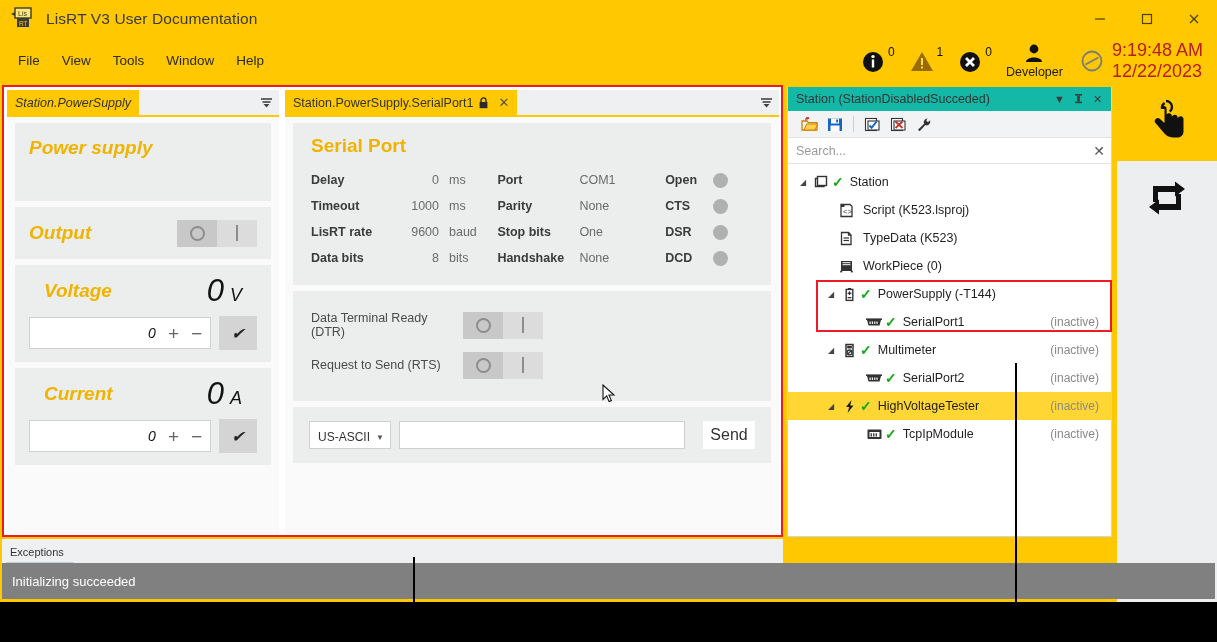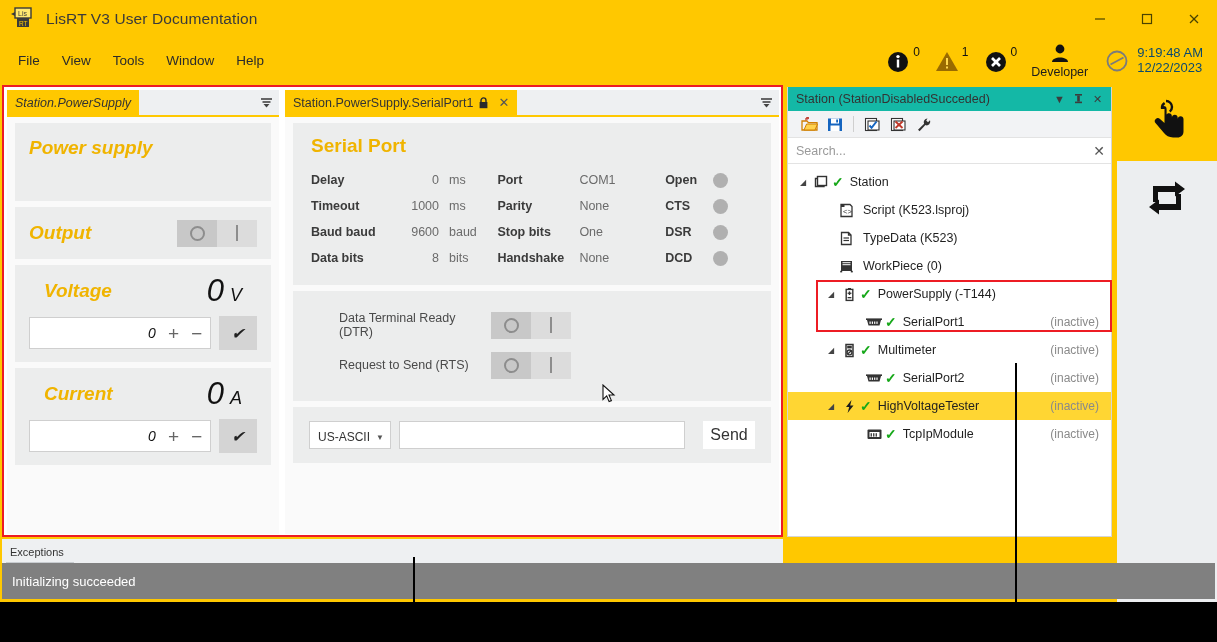--- a/index.html
+++ b/index.html
@@ -57,21 +57,21 @@
 
   .user-block {
     display: flex; flex-direction: column; align-items: center;
     margin-right: 16px; margin-top: 1px;
   }
   .user-label { font-size: 12.5px; color: #1c1c1c; margin-top: -2px; }
 
   .clock-block { display: flex; align-items: center; margin-right: 14px; }
   .clock-icon { width: 26px; height: 26px; margin-right: 7px; }
   .clock-times { display: flex; flex-direction: column; line-height: 1.15; }
-  .clock-time, .clock-date { font-size: 13px; color: #0c4a6e; }
+  .clock-time, .clock-date { font-size: 18px; color: #b91c1c; }
 
   
   .workspace {
     position: absolute; left: 0; top: 83px; width: 1217px; height: 519px;
     background: #FFC800;
   }
 
   
   .doc-region {
     position: absolute; left: 2px; top: 2px; width: 781px; height: 452px;
@@ -153,21 +153,21 @@
   .sp-key { font-weight: bold; font-size: 12.5px; color: #3b3b3b; }
   .sp-c1 .sp-key { width: 88px; }
   .sp-c1 .sp-num { width: 40px; text-align: right; font-size: 12.5px; color: #6b6b6b; }
   .sp-c1 .sp-unit { margin-left: 10px; font-size: 12.5px; color: #6b6b6b; }
   .sp-c2 .sp-key { width: 82px; }
   .sp-c2 .sp-val { font-size: 12.5px; color: #6b6b6b; }
   .sp-c3 .sp-key { width: 48px; }
   .led { width: 15px; height: 15px; border-radius: 50%; background: #b0b0b0; }
 
   .sig-card { padding: 14px 0 16px 0; }
-  .sig-row { display: flex; align-items: center; height: 40px; padding-left: 18px; margin-left: 28px; }
+  .sig-row { display: flex; align-items: center; height: 40px; padding-left: 18px; }
   .sig-label { width: 152px; font-size: 12.5px; color: #4a4a4a; }
 
   .send-card { padding: 14px 16px; display: flex; align-items: center; }
   .enc-select {
     width: 82px; height: 28px; background: #fff; border: 1px solid #cfcfcf;
     display: flex; align-items: center; justify-content: space-between;
     padding: 4px 6px 0 8px; font-size: 12px; color: #333;
   }
   .caret-down { font-size: 8px; color: #555; }
   .send-input {
@@ -477,21 +477,21 @@
                   <span class="sp-key">Delay</span>
                   <span class="sp-num">0</span>
                   <span class="sp-unit">ms</span>
                 </div>
                 <div class="sp-line">
                   <span class="sp-key">Timeout</span>
                   <span class="sp-num">1000</span>
                   <span class="sp-unit">ms</span>
                 </div>
                 <div class="sp-line">
-                  <span class="sp-key">Baud baud</span>
+                  <span class="sp-key">LisRT rate</span>
                   <span class="sp-num">9600</span>
                   <span class="sp-unit">baud</span>
                 </div>
                 <div class="sp-line">
                   <span class="sp-key">Data bits</span>
                   <span class="sp-num">8</span>
                   <span class="sp-unit">bits</span>
                 </div>
               </div>
 

